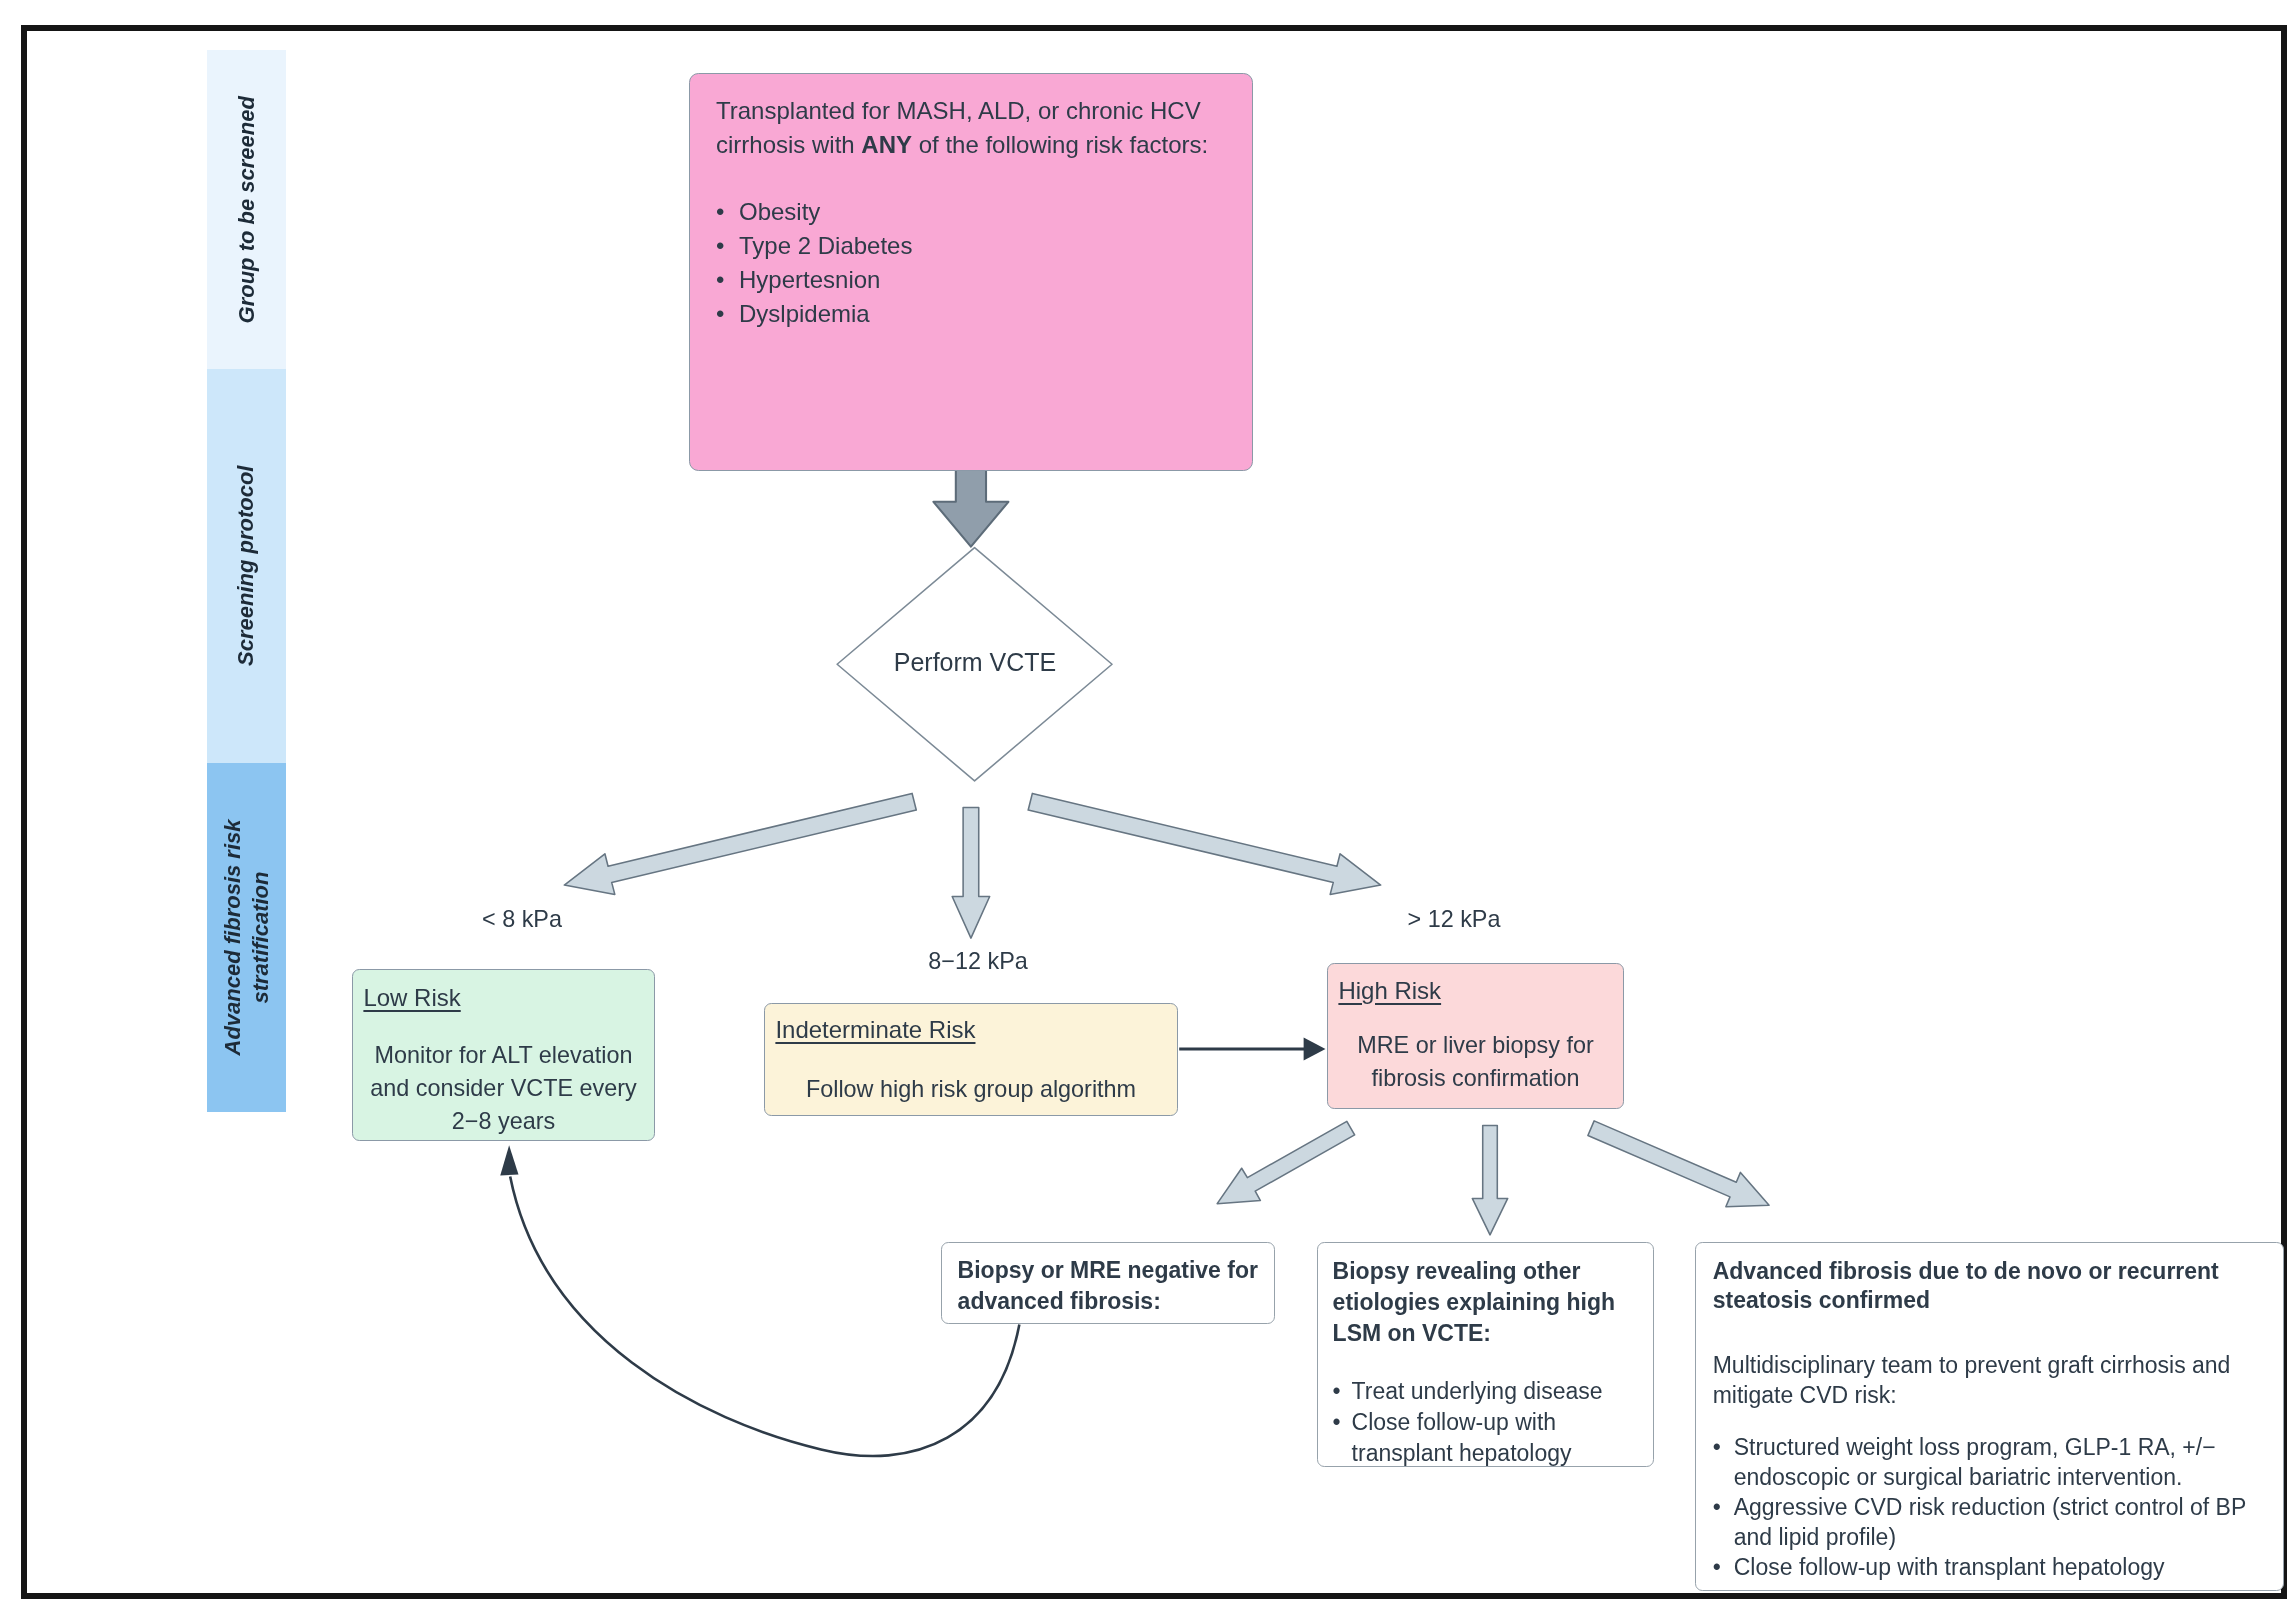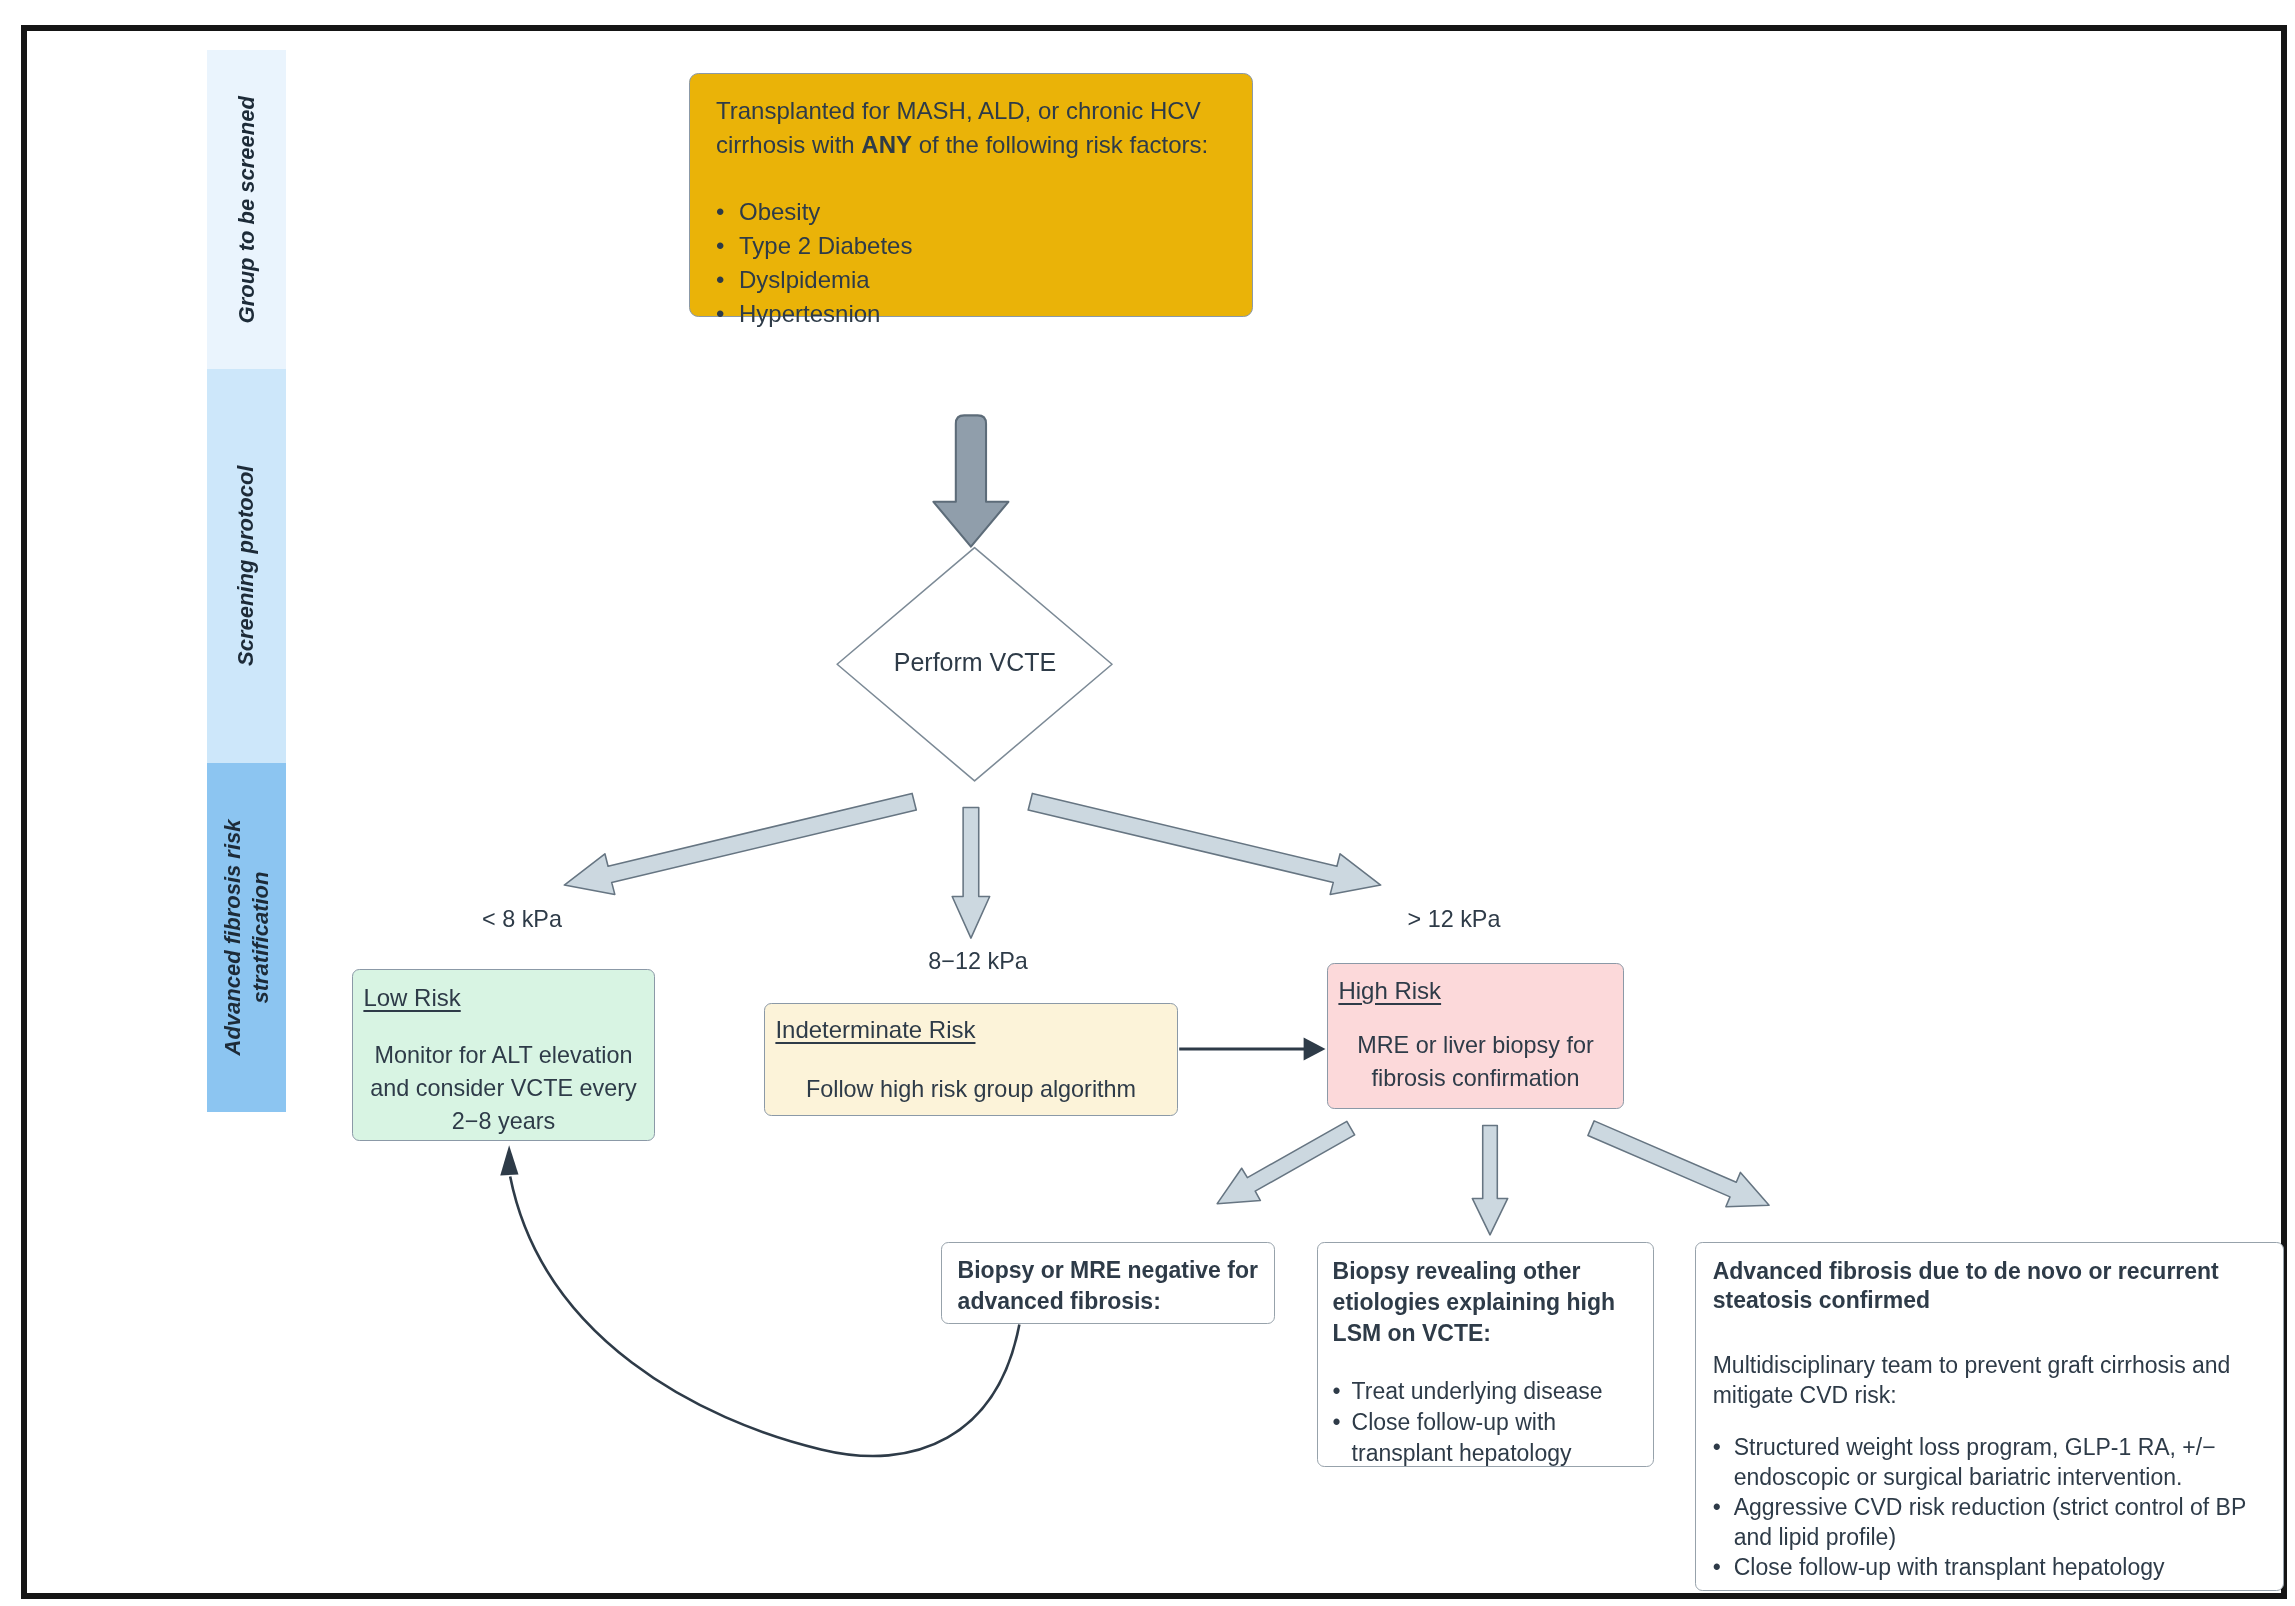--- a/index.html
+++ b/index.html
@@ -9,21 +9,21 @@
          box-sizing:border-box;border:6.8px solid #151515;background:#ffffff;}
   
   .band{position:absolute;left:180px;width:79px;display:flex;align-items:center;justify-content:center;}
   .band-label{transform:rotate(-90deg);white-space:nowrap;font-style:italic;font-weight:bold;
               font-size:22px;color:#1d2b38;text-align:center;line-height:1.25;}
   .band1{top:19px;height:319px;background:#eaf4fd;}
   .band2{top:338px;height:394px;background:#cde7fa;}
   .band3{top:732px;height:349px;background:#8cc5f1;}
   
   .node{position:absolute;box-sizing:border-box;border:1.6px solid #8b99a7;border-radius:9.4px;}
-  .top-box{left:662px;top:42px;width:564px;height:244px;background:#eab308;
+  .top-box{left:662px;top:42px;width:564px;height:398px;background:#f9a8d4;
            padding:20px 26px;font-size:24px;line-height:1.42;}
   .top-box .bullets{margin-top:33px;}
   .bullet{display:flex;}
   .bullet .dot{flex:none;width:23px;}
   .dot::before{content:"•";}
   b{font-weight:bold;}
   
   .flabel{position:absolute;font-size:23.4px;text-align:center;color:#2e3b48;}
   .diamond-label{left:844px;top:617px;width:208px;font-size:25px;text-align:center;}
   .kpa-low{left:422px;top:875px;width:146px;}
@@ -104,25 +104,25 @@
       <div class="bullet">
           <span class="dot"></span>
           <span>Obesity</span>
         </div>
       <div class="bullet">
           <span class="dot"></span>
           <span>Type 2 Diabetes</span>
         </div>
       <div class="bullet">
           <span class="dot"></span>
-          <span>Dyslpidemia</span>
+          <span>Hypertesnion</span>
         </div>
       <div class="bullet">
           <span class="dot"></span>
-          <span>Hypertesnion</span>
+          <span>Dyslpidemia</span>
         </div>
     </div>
   </div>
 
   <div class="flabel diamond-label">Perform VCTE</div>
 
   <div class="flabel kpa-low">&lt; 8 kPa</div>
   <div class="flabel kpa-mid">8−12 kPa</div>
   <div class="flabel kpa-high">&gt; 12 kPa</div>
 

